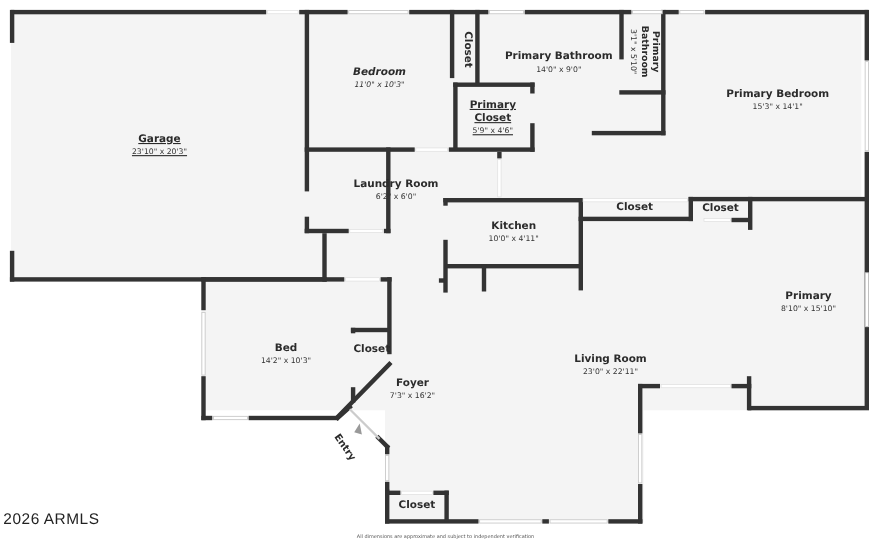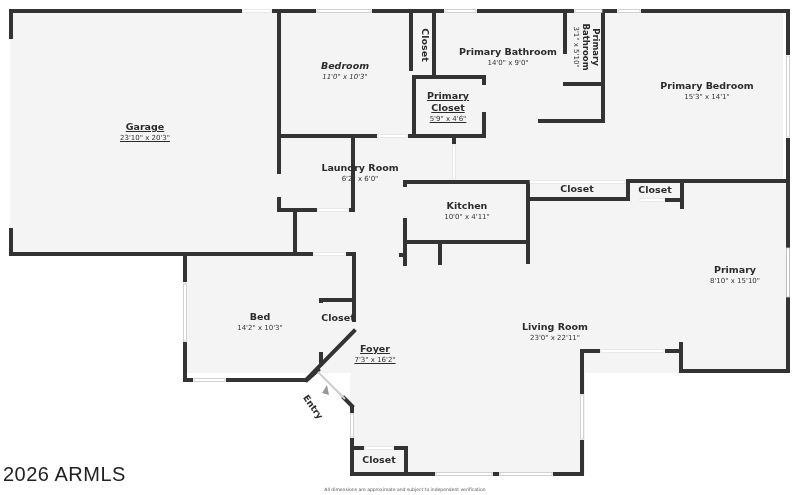--- a/index.html
+++ b/index.html
@@ -3,21 +3,21 @@
 <meta charset="utf-8">
 <style>
   html, body { margin:0; padding:0; background:#ffffff; }
   body { width:800px; height:495px; position:relative; overflow:hidden; font-family:"DejaVu Sans", sans-serif; }
   #plan { position:absolute; left:0; top:0; width:800px; height:495px; }
   .room-label { position:absolute; text-align:center; transform:translate(-50%,-50%); color:#2b2b2b; white-space:nowrap; }
   .room-name { font-size:9.5px; font-weight:bold; line-height:12px; display:block; }
   .room-dim { font-size:7px; line-height:10px; display:block; color:#333; }
   .vertical { transform:translate(-50%,-50%) rotate(90deg); }
   .entry { position:absolute; font-size:9px; font-weight:bold; color:#2b2b2b; transform:translate(-50%,-50%) rotate(55deg); }
-  .copyright { position:absolute; left:3px; top:463px; font-family:"Liberation Sans", sans-serif; font-size:20px; color:#222; letter-spacing:0.5px; }
+  .copyright { position:absolute; left:3px; top:463px; font-family:"Liberation Sans", sans-serif; font-size:14px; color:#222; letter-spacing:0.5px; }
   .disclaimer { position:absolute; left:405px; top:489px; transform:translate(-50%,-50%); font-size:4.5px; color:#555; white-space:nowrap; }
 </style>
 </head>
 <body>
 
 <svg id="plan" viewBox="0 0 800 495" xmlns="http://www.w3.org/2000/svg">
 
   <g fill="#f4f4f4">
     <rect x="10" y="10" width="773" height="243"></rect>
     <polygon points="183,253 355,253 355,370 350,405 350,473 583,473 583,350 682,350 682,370 790,370 790,182 783,182 783,253"></polygon>
@@ -197,21 +197,21 @@
   <span class="room-name">Primary</span>
   <span class="room-dim">8'10" x 15'10"</span>
 </div>
 <div class="room-label" style="left:260px;top:312px;margin-top:10px;">
   <span class="room-name">Bed</span>
   <span class="room-dim">14'2" x 10'3"</span>
 </div>
 <div class="room-label" style="left:338px;top:318px;">
   <span class="room-name">Closet</span>
 </div>
-<div class="room-label" style="left:375px;top:354px;text-decoration:underline;">
+<div class="room-label" style="left:375px;top:354px;">
   <span class="room-name">Foyer</span>
   <span class="room-dim">7'3" x 16'2"</span>
 </div>
 <div class="room-label" style="left:531px;top:332px;margin-left:24px;">
   <span class="room-name">Living Room</span>
   <span class="room-dim">23'0" x 22'11"</span>
 </div>
 <div class="room-label" style="left:379px;top:460px;">
   <span class="room-name">Closet</span>
 </div>

